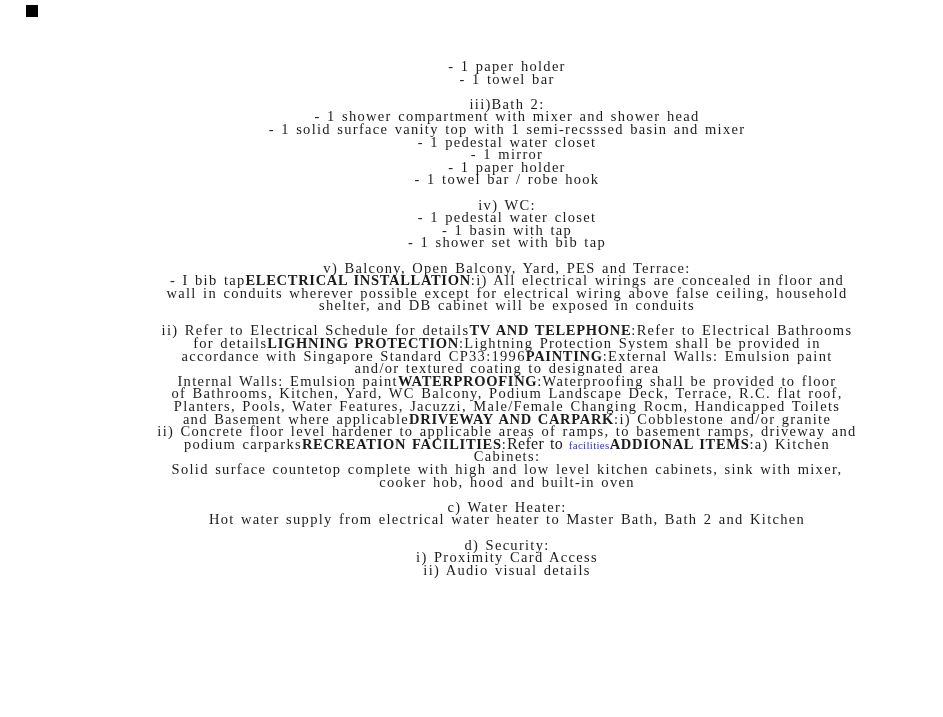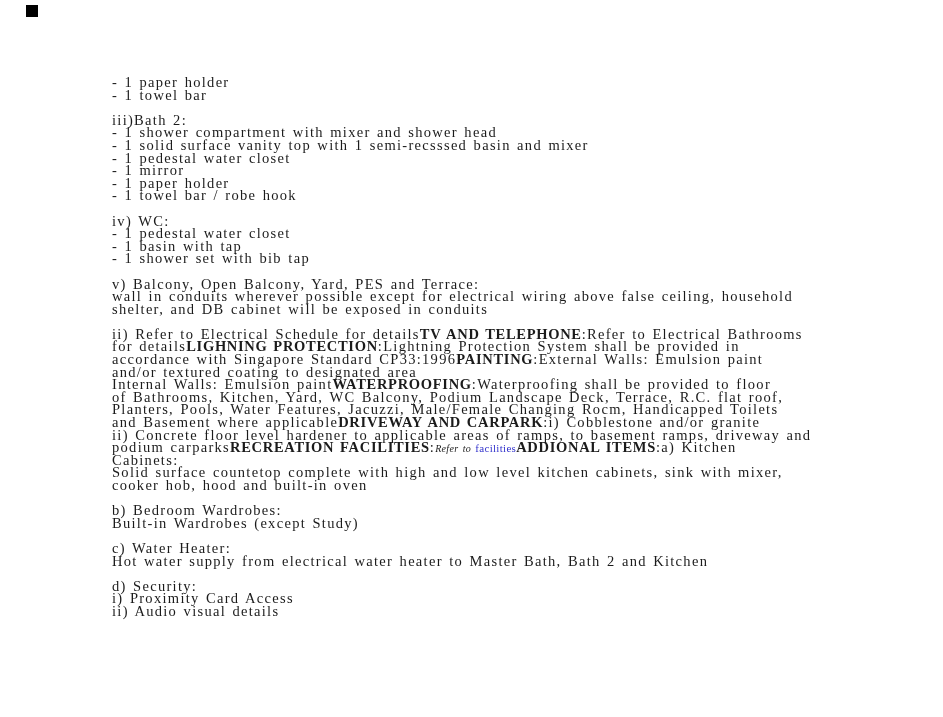--- a/index.html
+++ b/index.html
@@ -18,44 +18,44 @@
     position: absolute;
     left: 26px;
     top: 5px;
     width: 12px;
     height: 12px;
     background: #000000;
   }
   .doc {
     position: absolute;
     left: 112px;
-    top: 76px;
+    top: 60px;
     width: 790px;
     color: var(--text-color, #1b1b1b);
     font-size: 14.5px;
     line-height: 12.6px;
     letter-spacing: 1.3px;
     word-spacing: 1.5px;
+    text-align: center;
   }
   .block { margin: 0; }
   .block + .block { margin-top: 12.6px; }
   .line {
     display: block;
     white-space: pre;
     height: 12.6px;
   }
   .run { white-space: pre; }
   .bold {
     font-weight: bold;
     letter-spacing: 0.7px;
   }
   .small {
-    font-size: 10px;
+    font-size: 16px;
     letter-spacing: 0.3px;
-    font-style: italic;
   }
   .link {
     font-size: 11px;
     letter-spacing: 0.3px;
     color: var(--link-color, #3333cc);
     cursor: pointer;
   }
 </style>
 </head>
 <body>
@@ -77,43 +77,40 @@
       <div class="line"><span class="run">- 1 towel bar / robe hook</span></div>
     </div>
     <div class="block">
       <div class="line"><span class="run">iv) WC:</span></div>
       <div class="line"><span class="run">- 1 pedestal water closet</span></div>
       <div class="line"><span class="run">- 1 basin with tap</span></div>
       <div class="line"><span class="run">- 1 shower set with bib tap</span></div>
     </div>
     <div class="block">
       <div class="line"><span class="run">v) Balcony, Open Balcony, Yard, PES and Terrace:</span></div>
+      <div class="line"><span class="run">- I bib tap</span><span class="run bold">ELECTRICAL INSTALLATION</span><span class="run">:i) All electrical wirings are concealed in floor and</span></div>
       <div class="line"><span class="run">wall in conduits wherever possible except for electrical wiring above false ceiling, household</span></div>
       <div class="line"><span class="run">shelter, and DB cabinet will be exposed in conduits</span></div>
     </div>
     <div class="block">
       <div class="line"><span class="run">ii) Refer to Electrical Schedule for details</span><span class="run bold">TV AND TELEPHONE</span><span class="run">:Refer to Electrical Bathrooms</span></div>
       <div class="line"><span class="run">for details</span><span class="run bold">LIGHNING PROTECTION</span><span class="run">:Lightning Protection System shall be provided in</span></div>
       <div class="line"><span class="run">accordance with Singapore Standard CP33:1996</span><span class="run bold">PAINTING</span><span class="run">:External Walls: Emulsion paint</span></div>
       <div class="line"><span class="run">and/or textured coating to designated area</span></div>
       <div class="line"><span class="run">Internal Walls: Emulsion paint</span><span class="run bold">WATERPROOFING</span><span class="run">:Waterproofing shall be provided to floor</span></div>
       <div class="line"><span class="run">of Bathrooms, Kitchen, Yard, WC Balcony, Podium Landscape Deck, Terrace, R.C. flat roof,</span></div>
       <div class="line"><span class="run">Planters, Pools, Water Features, Jacuzzi, Male/Female Changing Rocm, Handicapped Toilets</span></div>
       <div class="line"><span class="run">and Basement where applicable</span><span class="run bold">DRIVEWAY AND CARPARK</span><span class="run">:i) Cobblestone and/or granite</span></div>
       <div class="line"><span class="run">ii) Concrete floor level hardener to applicable areas of ramps, to basement ramps, driveway and</span></div>
       <div class="line"><span class="run">podium carparks</span><span class="run bold">RECREATION FACILITIES</span><span class="run">:</span><span class="run small">Refer to </span><span class="run link">facilities</span><span class="run bold">ADDIONAL ITEMS</span><span class="run">:a) Kitchen</span></div>
       <div class="line"><span class="run">Cabinets:</span></div>
       <div class="line"><span class="run">Solid surface countetop complete with high and low level kitchen cabinets, sink with mixer,</span></div>
       <div class="line"><span class="run">cooker hob, hood and built-in oven</span></div>
     </div>
     <div class="block">
-      <div class="line"><span class="run">b) Bedroom Wardrobes:</span></div>
-      <div class="line"><span class="run">Built-in Wardrobes (except Study)</span></div>
-    </div>
-    <div class="block">
       <div class="line"><span class="run">c) Water Heater:</span></div>
       <div class="line"><span class="run">Hot water supply from electrical water heater to Master Bath, Bath 2 and Kitchen</span></div>
     </div>
     <div class="block">
       <div class="line"><span class="run">d) Security:</span></div>
       <div class="line"><span class="run">i) Proximity Card Access</span></div>
       <div class="line"><span class="run">ii) Audio visual details</span></div>
     </div>
   </div>
 

